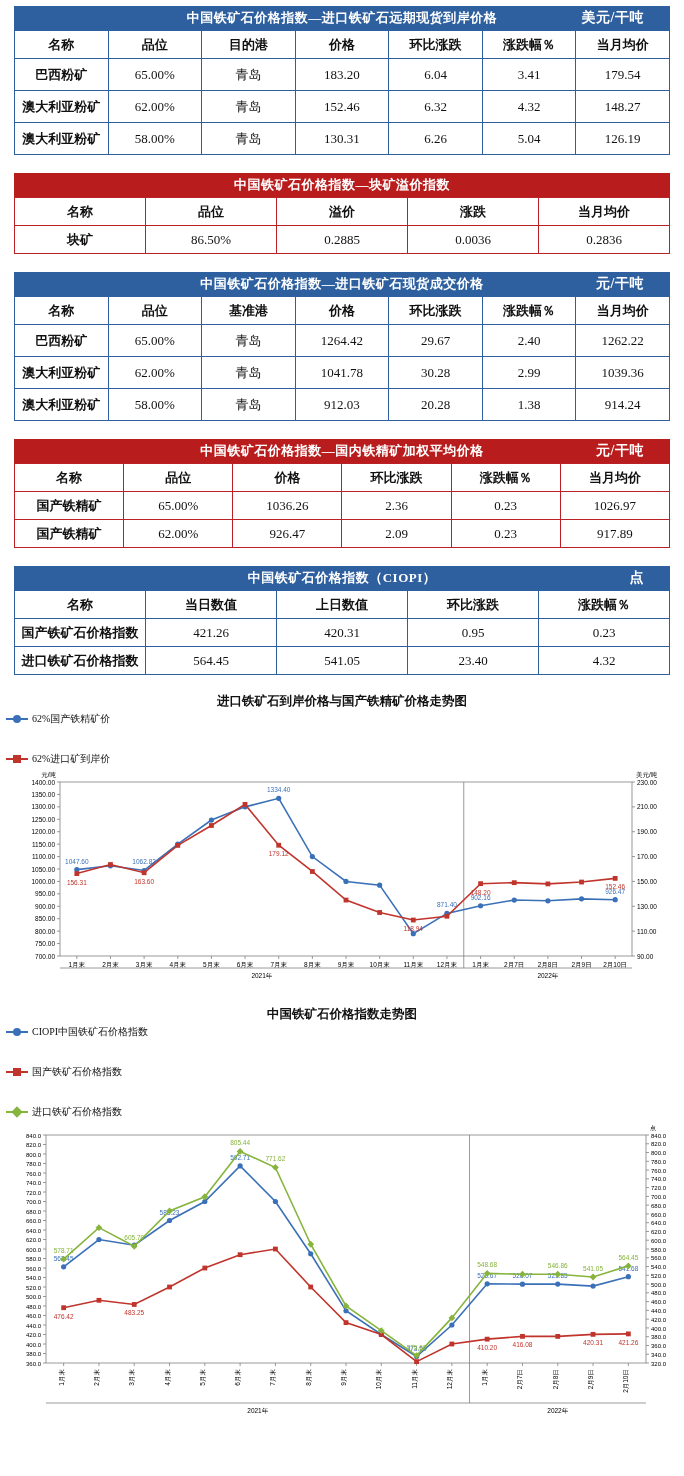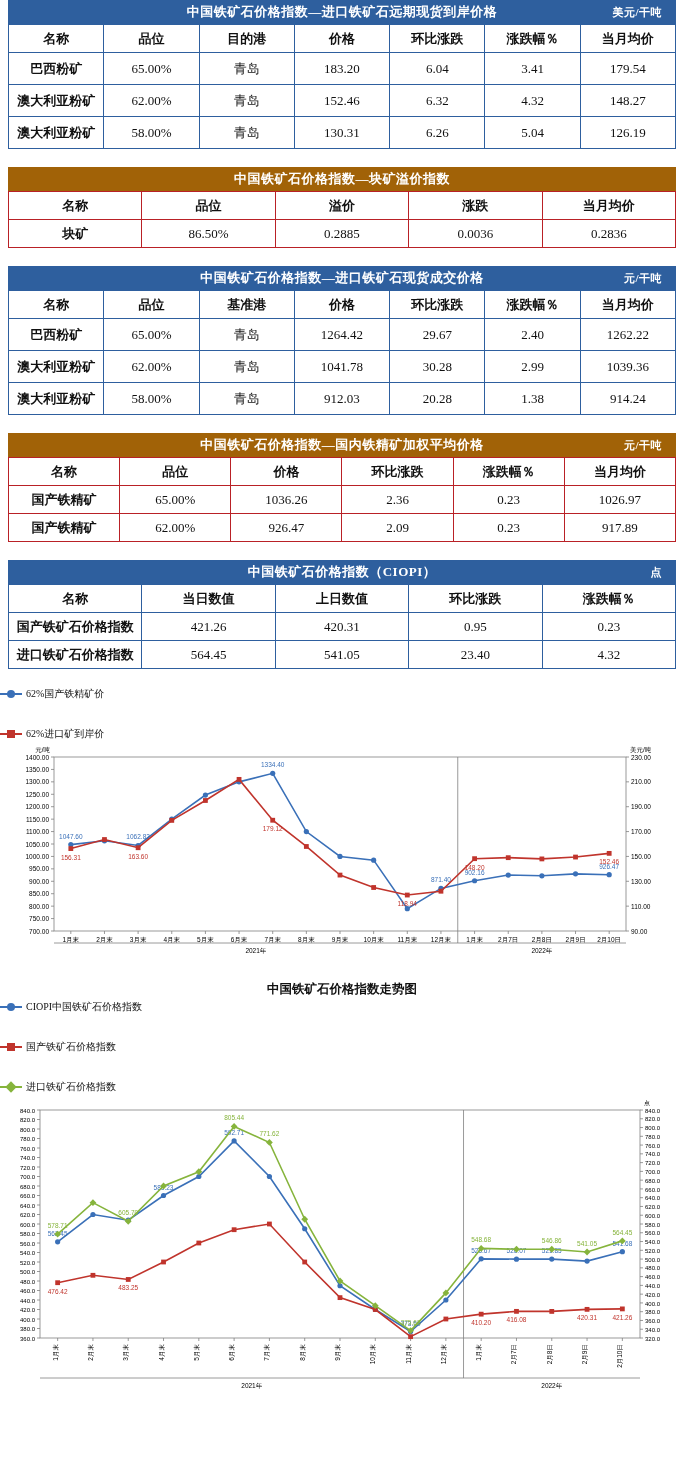--- a/index.html
+++ b/index.html
@@ -3,41 +3,41 @@
 <meta charset="utf-8">
 <style>
   * { box-sizing: border-box; }
   body {
     margin: 0;
     width: 684px;
     background: #ffffff;
     font-family: "Liberation Serif", "DejaVu Serif", serif;
     color: #111;
   }
-  .page { width: 684px; padding: 0; }
+  .page { width: 684px; padding: 6px; }
 
   
   .block { margin: 0 8px 18px 8px; }
   .band {
     display: flex;
     align-items: center;
     justify-content: center;
     position: relative;
     height: 24px;
     color: #fff;
     font-weight: bold;
     font-size: 13px;
     letter-spacing: .5px;
   }
   .band.blue { background: #2e5f9e; }
-  .band.red  { background: #a16207; }
+  .band.red  { background: #b91c1c; }
   .band .unit {
     position: absolute;
-    right: 14px;
-    font-size: 11px;
+    right: 26px;
+    font-size: 14px;
     font-weight: bold;
     text-align: right;
   }
   table.grid {
     width: 100%;
     border-collapse: collapse;
     table-layout: fixed;
   }
   table.grid th, table.grid td {
     border: 1px solid #2e5f9e;
@@ -277,20 +277,21 @@
               <td>541.05</td>
               <td>23.40</td>
               <td>4.32</td>
             </tr>
           </tbody>
         </table>
       </div>
     </div>
 
   <div class="chart-wrap">
+    <div class="chart-title">进口铁矿石到岸价格与国产铁精矿价格走势图</div>
     <div class="legend">
       <div class="item">
         <span class="mk c1"></span>
         <span>62%国产铁精矿价</span>
       </div>
       <div class="item">
         <span class="mk c2"></span>
         <span>62%进口矿到岸价</span>
       </div>
     </div>

